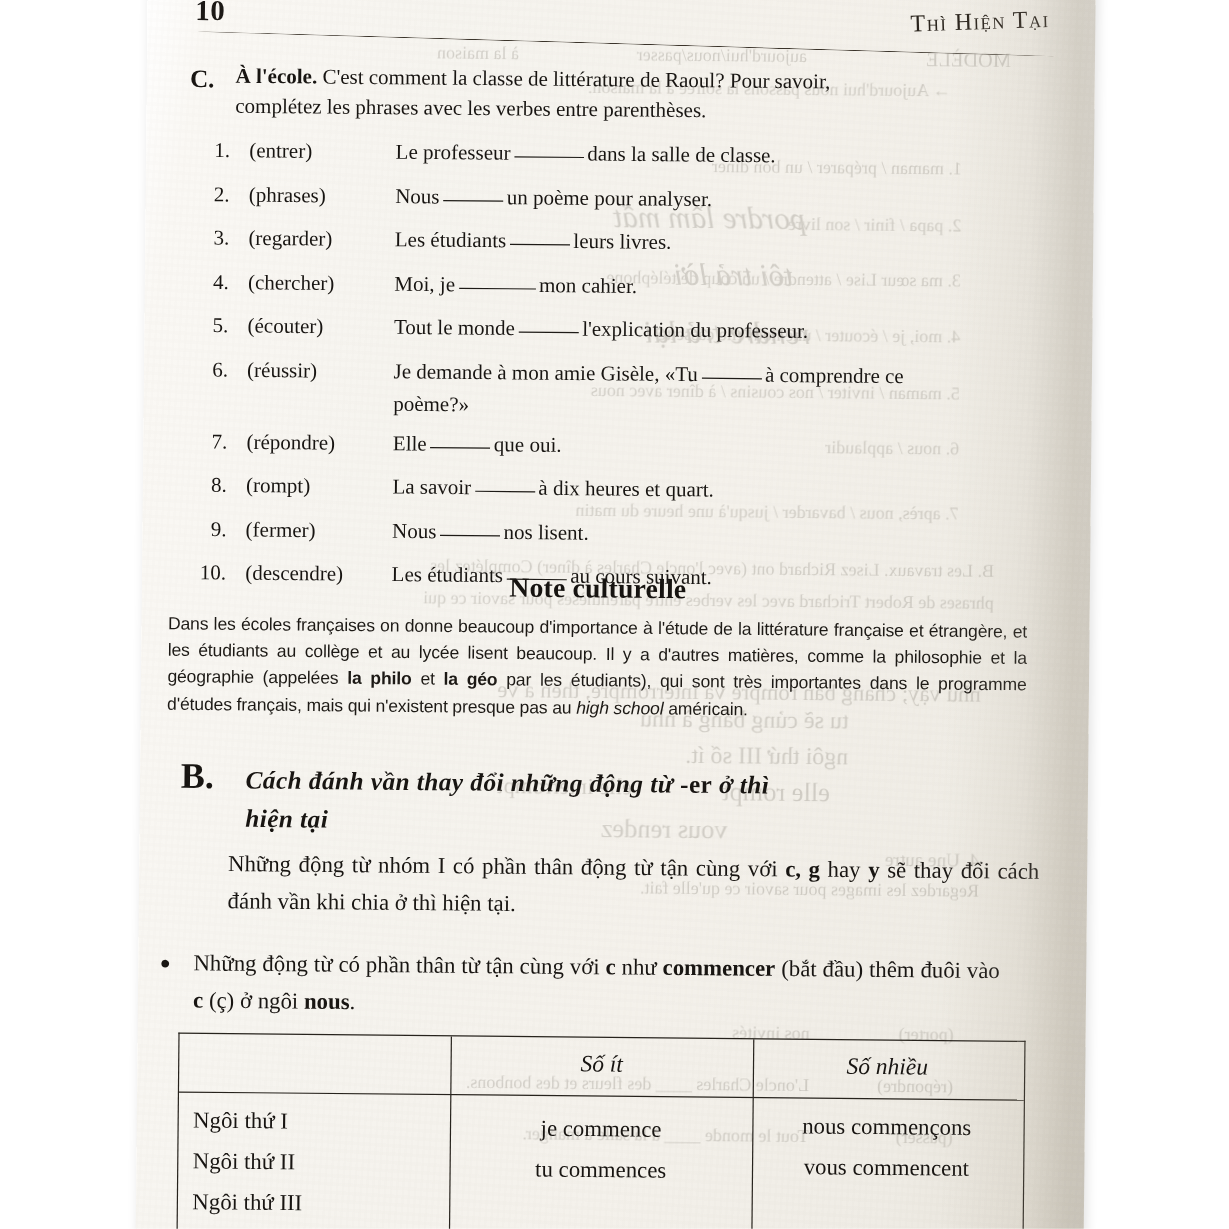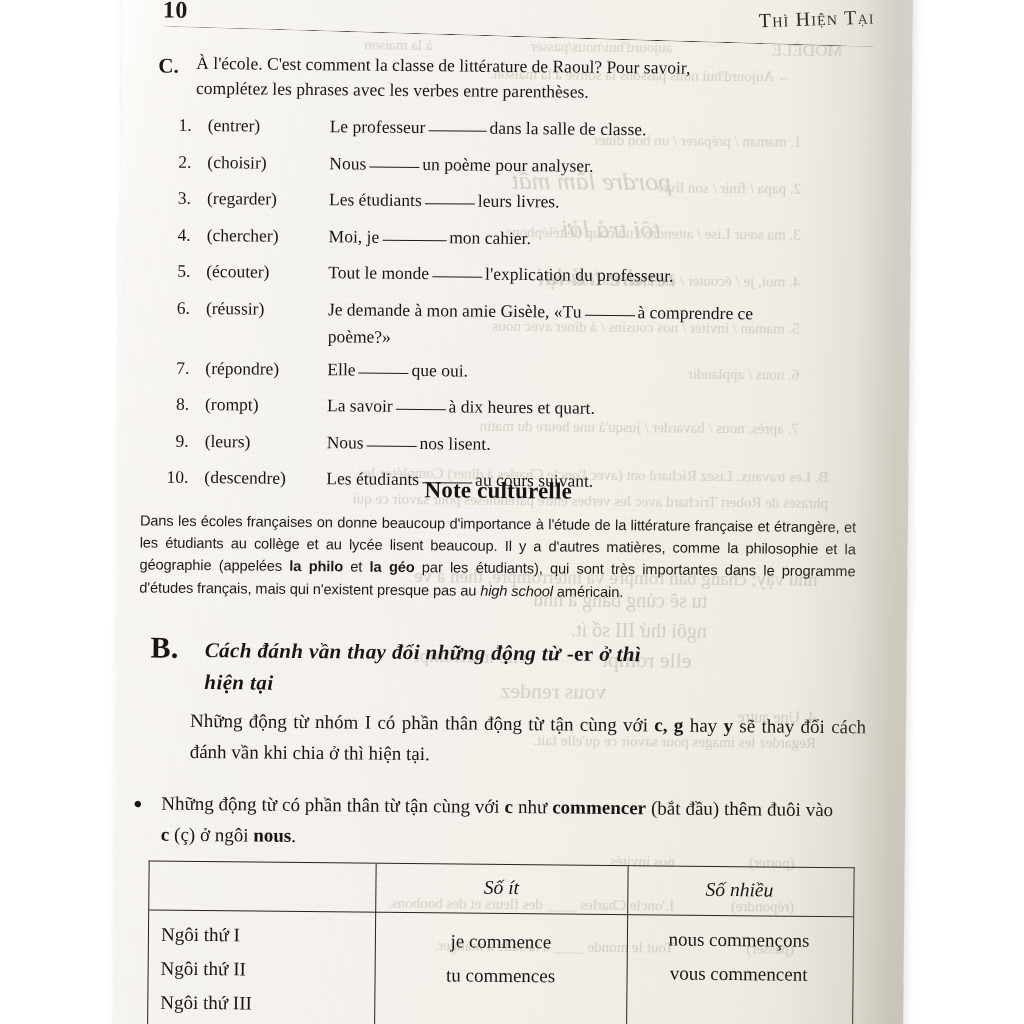--- a/index.html
+++ b/index.html
@@ -84,21 +84,21 @@
 
   
   .exc{position:absolute;left:36px;top:88px;width:716px;}
   .exc-head{
     position:relative;padding-left:38px;font-size:17.5px;line-height:1.45;
     color:#171411;
   }
   .exc-letter{
     position:absolute;left:0;top:0;font-size:21px;font-weight:700;
   }
-  .exc-bold{font-weight:400;}
+  .exc-bold{font-weight:700;}
 
   .items{position:absolute;left:36px;top:152px;width:716px;}
   .item{
     position:relative;height:36.5px;font-size:17.5px;line-height:1.25;white-space:nowrap;
   }
   .num{position:absolute;left:0;width:34px;text-align:right;}
   .verb{position:absolute;left:50px;}
   .sent{position:absolute;left:172px;}
   .cont{position:absolute;left:172px;}
   .blank{
@@ -223,21 +223,21 @@
       <div class="items">
 
         <div class="item">
           <span class="num">1.</span>
           <span class="verb">(entrer)</span>
           <span class="sent"><span>Le professeur</span><span class="blank"></span><span>dans la salle de classe.</span></span>
         </div>
 
         <div class="item">
           <span class="num">2.</span>
-          <span class="verb">(choisir)</span>
+          <span class="verb">(phrases)</span>
           <span class="sent"><span>Nous</span><span class="blank s"></span><span>un poème pour analyser.</span></span>
         </div>
 
         <div class="item">
           <span class="num">3.</span>
           <span class="verb">(regarder)</span>
           <span class="sent"><span>Les étudiants</span><span class="blank s"></span><span>leurs livres.</span></span>
         </div>
 
         <div class="item">
@@ -266,21 +266,21 @@
         </div>
 
         <div class="item">
           <span class="num">8.</span>
           <span class="verb">(rompt)</span>
           <span class="sent"><span>La savoir</span><span class="blank s"></span><span>à dix heures et quart.</span></span>
         </div>
 
         <div class="item">
           <span class="num">9.</span>
-          <span class="verb">(leurs)</span>
+          <span class="verb">(fermer)</span>
           <span class="sent"><span>Nous</span><span class="blank s"></span><span>nos lisent.</span></span>
         </div>
 
         <div class="item">
           <span class="num">10.</span>
           <span class="verb">(descendre)</span>
           <span class="sent"><span>Les étudiants</span><span class="blank s"></span><span>au cours suivant.</span></span>
         </div>
 
       </div>

